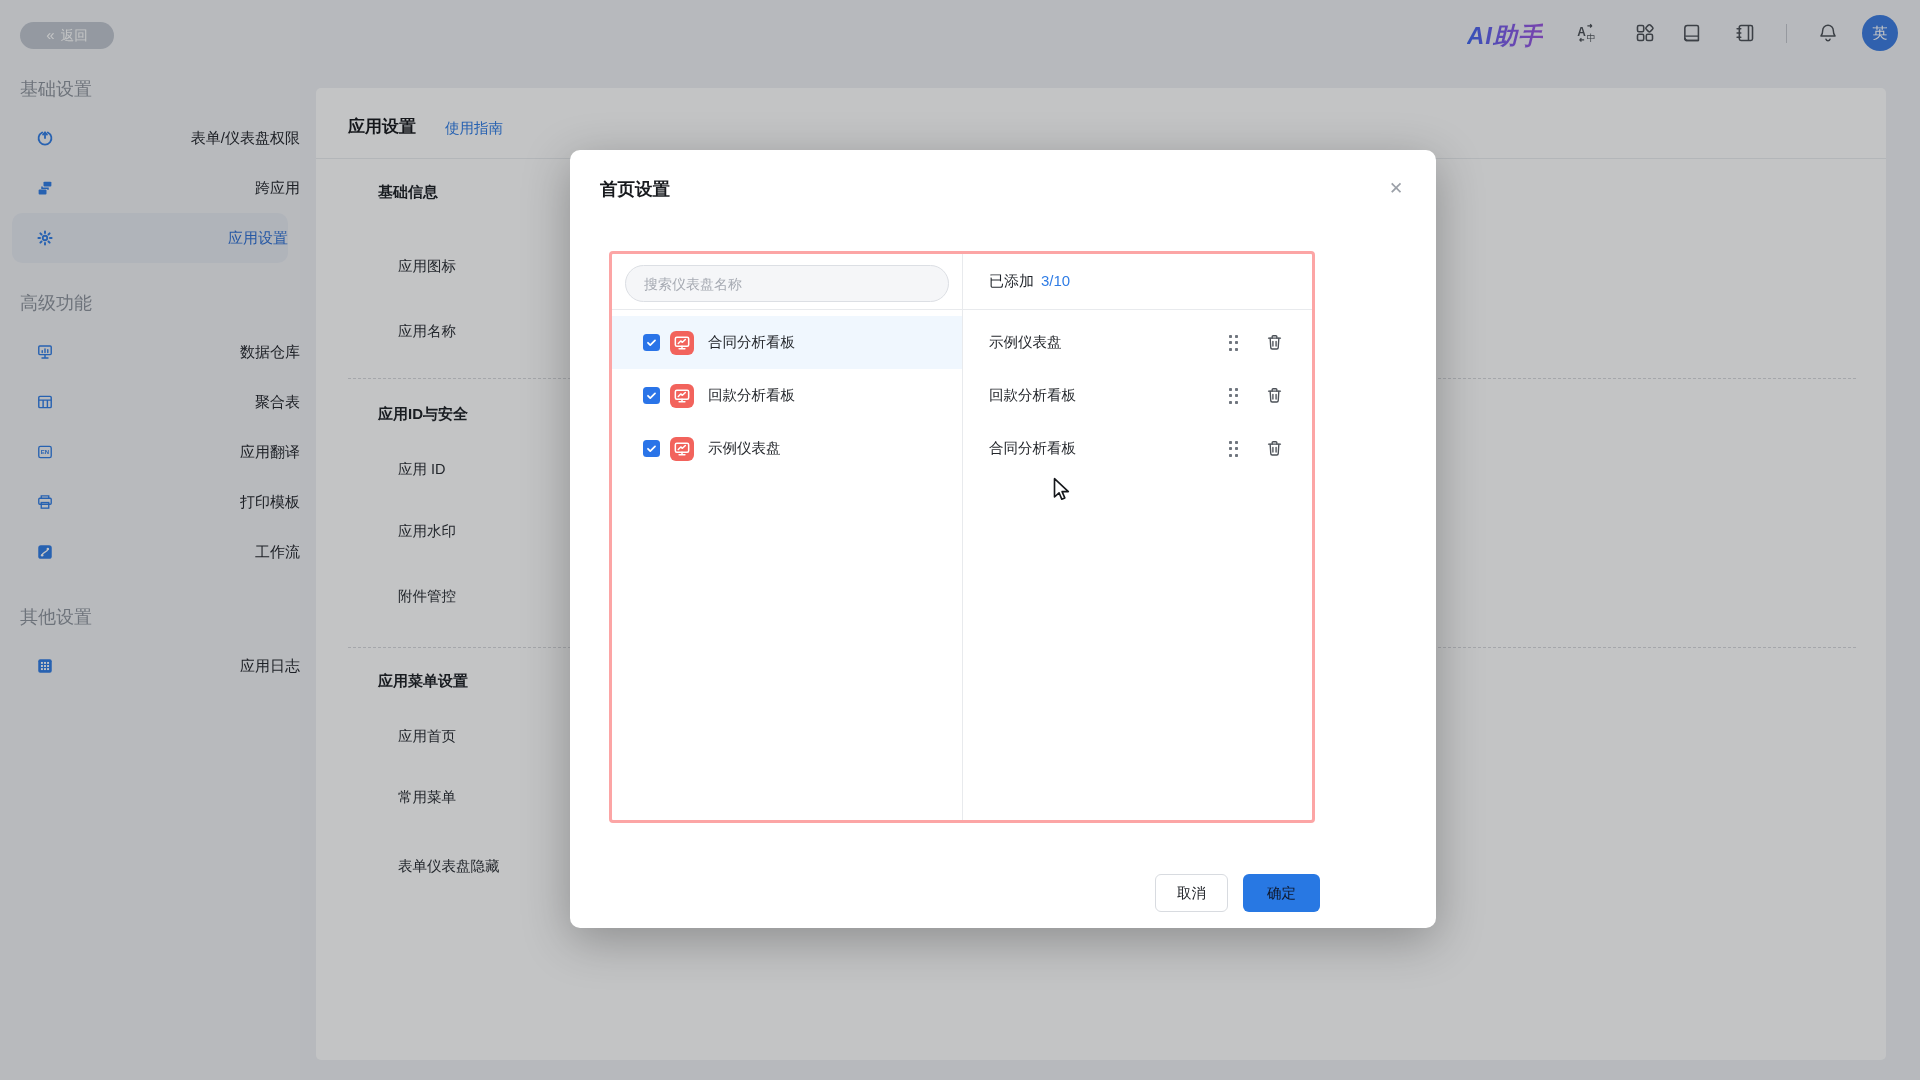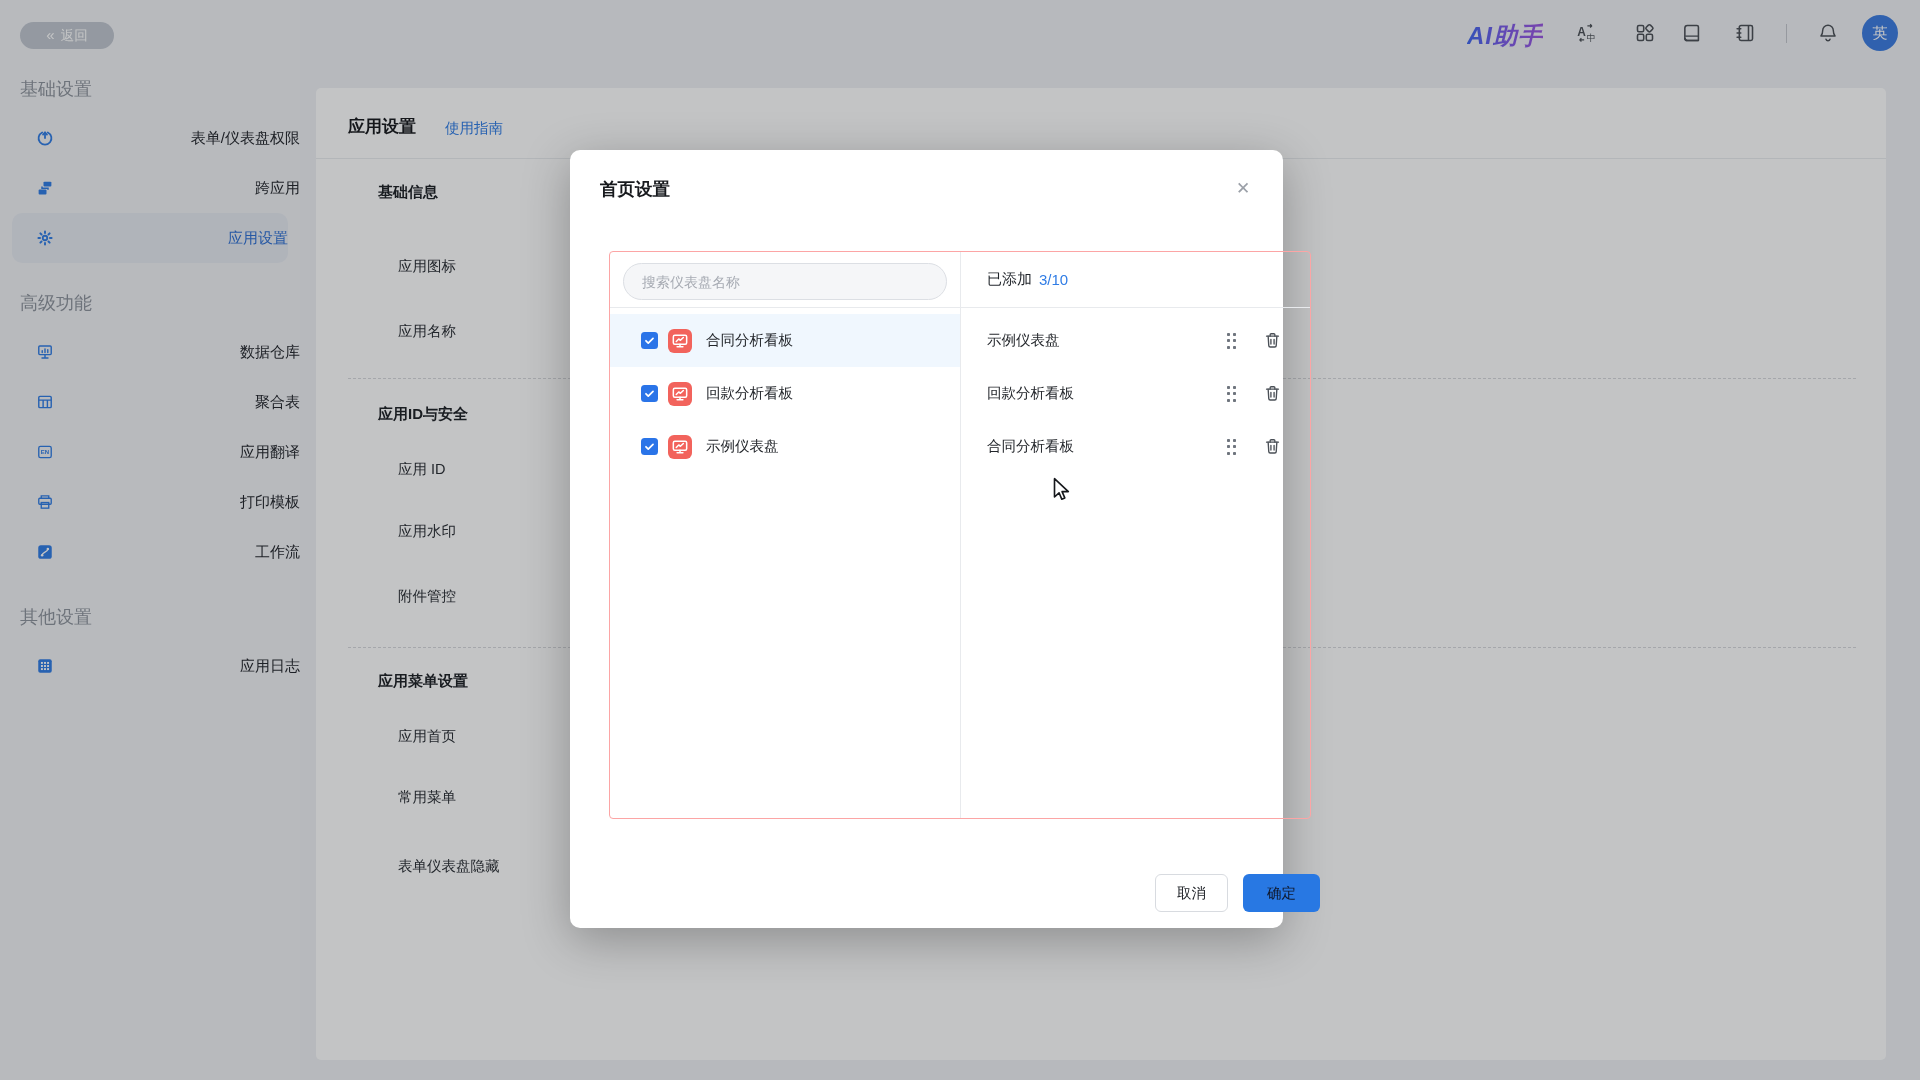--- a/index.html
+++ b/index.html
@@ -33,34 +33,34 @@
   .guide-link{position:absolute;left:129px;top:31px;font-size:14.5px;color:#2f7ce5;cursor:pointer;}
   .card-divider{position:absolute;left:0;right:0;top:70px;height:1px;background:#eaecef;}
   .sec-h{position:absolute;left:62px;font-size:15px;font-weight:600;color:#1d2025;}
   .sec-lb{position:absolute;left:82px;font-size:14.5px;color:#2a2e34;}
   .dash-div{position:absolute;left:32px;right:30px;border-top:1px dashed #d7d9dd;height:0;}
 
   
   .overlay{position:absolute;inset:0;background:rgba(15,18,23,0.25);z-index:40;}
 
   
-  .modal{position:absolute;left:570px;top:150px;width:713px;height:778px;background:#fff;border-radius:10px;
+  .modal{position:absolute;left:570px;top:150px;width:866px;height:778px;background:#fff;border-radius:10px;
          box-shadow:0 12px 48px rgba(0,0,0,0.28);z-index:50;text-decoration:underline;}
   .modal-title{position:absolute;left:30px;top:27px;font-size:17.5px;font-weight:700;color:#17191d;}
   .modal-close{position:absolute;right:26px;top:24px;width:28px;height:28px;display:flex;align-items:center;justify-content:center;
                font-size:17px;color:#9ba0a8;cursor:pointer;}
-  .inner-box{position:absolute;left:39px;top:101px;width:700px;height:566px;border:1px solid #fca5a5;border-radius:4px;}
+  .inner-box{position:absolute;left:39px;top:101px;width:700px;height:566px;border:3px solid #fca5a5;border-radius:4px;}
   .v-div{position:absolute;left:350px;top:0;bottom:0;width:1px;background:#e8eaed;}
   .h-div{position:absolute;left:0;right:0;top:55px;height:1px;background:#e8eaed;}
   .search-pill{position:absolute;left:13px;top:11px;width:324px;height:37px;border:1px solid #dcdfe4;border-radius:19px;
                background:#f5f6f8;display:flex;align-items:center;box-sizing:border-box;}
   .search-pill input{border:none;outline:none;background:transparent;width:100%;padding:0 18px;font-size:14px;color:#33373d;
                      font-family:"Liberation Sans","DejaVu Sans",sans-serif;}
   .search-pill input::placeholder{color:#a7abb3;}
-  .added-head{position:absolute;left:377px;top:18px;font-size:15px;color:#1f2329;display:flex;gap:7px;align-items:center;}
+  .added-head{position:absolute;left:377px;top:18px;font-size:15px;color:#1f2329;display:flex;gap:7px;align-items:flex-start;}
   .added-count{color:#2f7ce5;}
   .avail-list{position:absolute;left:0;top:62px;width:350px;}
   .avail-row{display:flex;align-items:center;height:53px;padding-left:31px;cursor:pointer;}
   .avail-row.hl{background:#f0f7fe;}
   .cbx{width:17px;height:17px;border-radius:3.5px;background:#2a74e8;flex:none;display:flex;align-items:center;justify-content:center;}
   .cbx svg{width:13px;height:13px;}
   .dash-ic{width:24px;height:24px;border-radius:6px;background:#f2635c;margin-left:10px;flex:none;display:flex;align-items:center;justify-content:center;}
   .dash-ic svg{width:20px;height:20px;}
   .avail-lbl{margin-left:14px;font-size:14.5px;color:#23262b;}
   .added-list{position:absolute;left:351px;top:62px;width:349px;}

